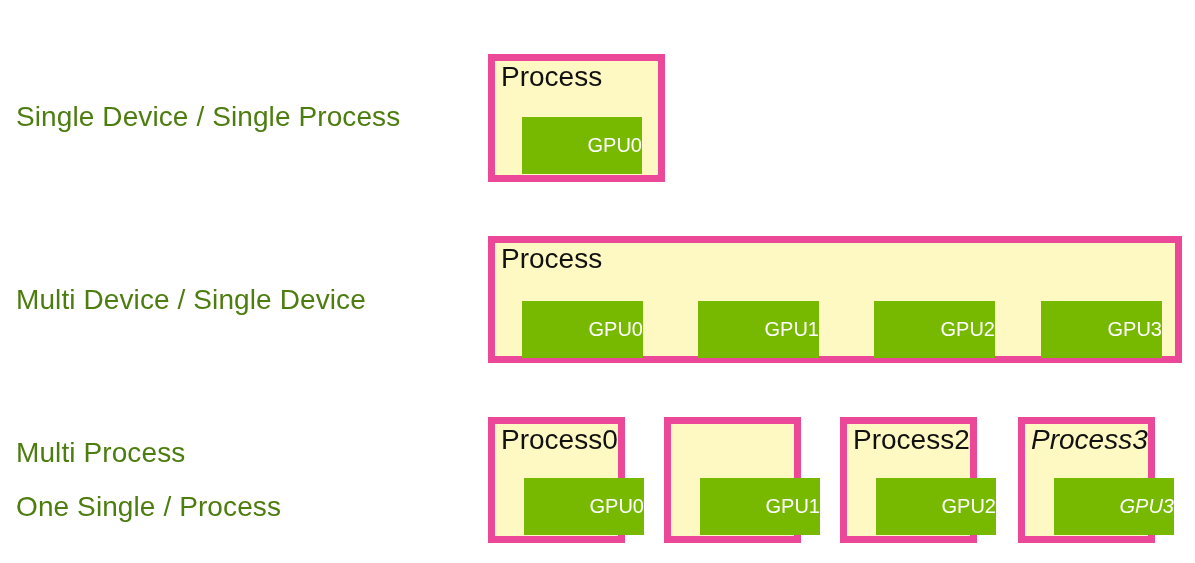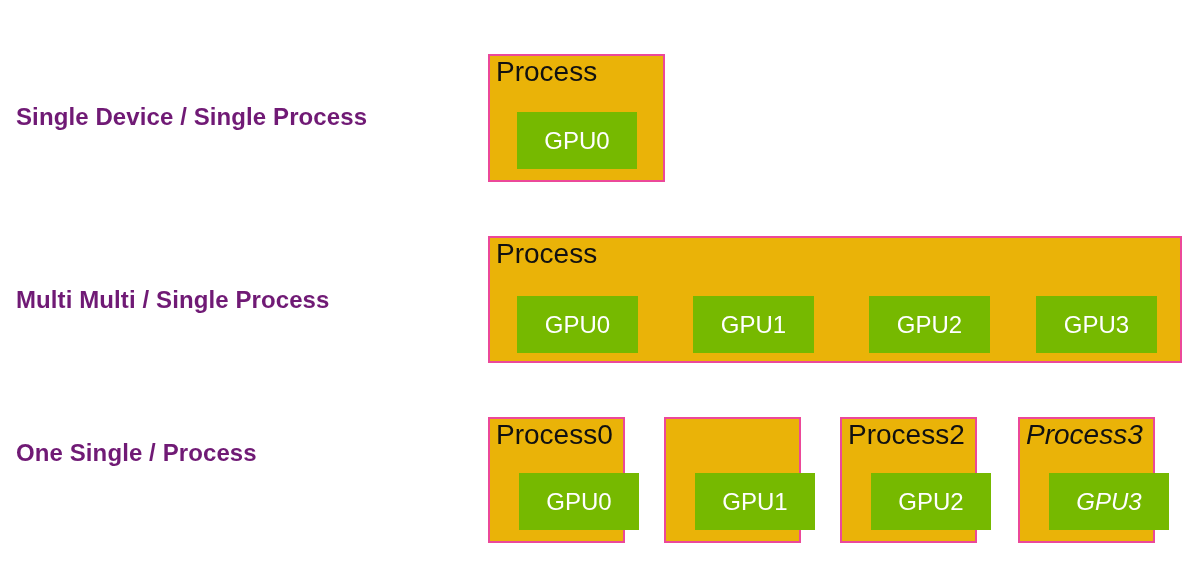--- a/index.html
+++ b/index.html
@@ -19,60 +19,60 @@
     position: relative;
     width: 1195px;
     height: 563px;
     background: #ffffff;
   }
 
   
   .row-label {
     position: absolute;
     left: 16px;
-    font-size: 24px;
-    font-weight: 700;
+    font-size: 28px;
+    font-weight: 400;
     line-height: 34px;
     letter-spacing: 0.1px;
-    color: #701a75;
+    color: #4d7c0f;
     white-space: nowrap;
   }
   .row-label .label-line {
     display: block;
   }
   .row-label .label-line + .label-line {
     margin-top: 20px;
   }
 
   
   .process-box {
     position: absolute;
     box-sizing: border-box;
-    border: 2px solid #ec4899;
-    background: #eab308;
+    border: 7px solid #ec4899;
+    background: #fef9c3;
   }
   .process-title {
     position: absolute;
     top: -2px;
     left: 6px;
     font-size: 28px;
     line-height: 36px;
     color: #111111;
     white-space: nowrap;
   }
 
   
   .gpu-chip {
     position: absolute;
     box-sizing: border-box;
     background: #76b900;
     color: #ffffff;
-    font-size: 24px;
+    font-size: 20px;
     line-height: 57px;
-    text-align: center;
+    text-align: right;
     white-space: nowrap;
   }
 
   
   #process-box-single { left: 488px; top: 54px; width: 177px; height: 128px; }
   #gpu-chip-r1-0      { left: 27px;  top: 56px;  width: 120px; height: 57px; }
 
   
   #process-box-multi  { left: 488px; top: 236px; width: 694px; height: 127px; }
   .r2-chip { top: 58px; width: 121px; height: 57px; }
@@ -97,32 +97,33 @@
   <div class="row-label" style="top:100px;">
     <span class="label-line">Single Device / Single Process</span>
   </div>
 
   <div class="process-box" id="process-box-single">
     <span class="process-title">Process</span>
     <span class="gpu-chip" id="gpu-chip-r1-0">GPU0</span>
   </div>
 
   <div class="row-label" style="top:283px;">
-    <span class="label-line">Multi Multi / Single Process</span>
+    <span class="label-line">Multi Device / Single Device</span>
   </div>
 
   <div class="process-box" id="process-box-multi">
     <span class="process-title">Process</span>
     <span class="gpu-chip r2-chip" id="gpu-chip-r2-0">GPU0</span>
     <span class="gpu-chip r2-chip" id="gpu-chip-r2-1">GPU1</span>
     <span class="gpu-chip r2-chip" id="gpu-chip-r2-2">GPU2</span>
     <span class="gpu-chip r2-chip" id="gpu-chip-r2-3">GPU3</span>
   </div>
 
   <div class="row-label" style="top:436px;">
+    <span class="label-line">Multi Process</span>
     <span class="label-line">One Single / Process</span>
   </div>
 
   <div class="process-box mp-box" id="process-box-mp-0">
     <span class="process-title">Process0</span>
     <span class="gpu-chip r3-chip">GPU0</span>
   </div>
 
   <div class="process-box mp-box" id="process-box-mp-1">
     <span class="gpu-chip r3-chip">GPU1</span>

